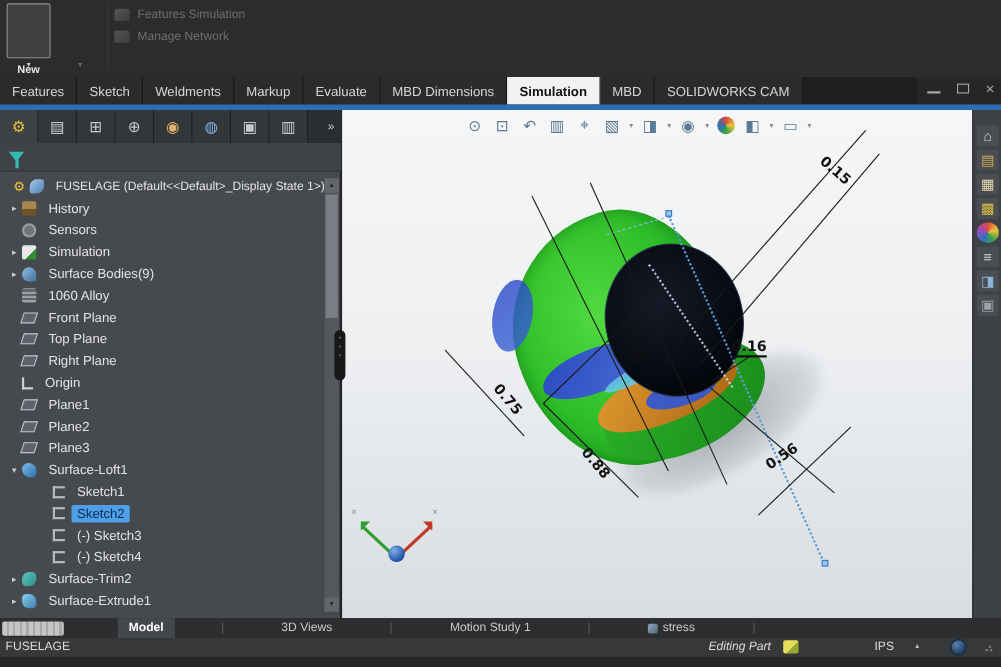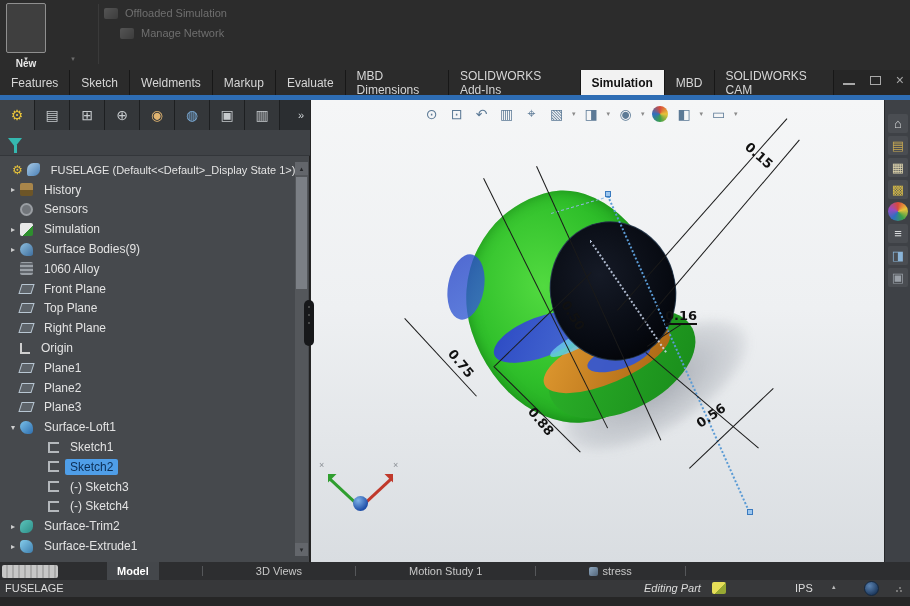--- a/index.html
+++ b/index.html
@@ -14,21 +14,21 @@
   .run-study { left:50px; top:3px; width:46px; height:50px; }
   .btn-caret { position:absolute; width:40px; height:12px; top:55px; text-align:center; font-size:7px; color:#cfcfcf; }
   .caret-ns { left:6px; } .caret-rs { left:53px; color:#6d6d6d; }
   .study-ico { width:17px; height:14px; margin-top:3px; border-radius:3px;
     background:radial-gradient(circle at 40% 40%, #ffe066 0%, #7ec850 45%, #2e7fc0 100%); }
   .run-ico { width:15px; height:12px; margin-top:4px; border-radius:2px; background:linear-gradient(135deg,#565656,#3c3c3c); }
   .big-lbl { font-size:10px; line-height:11px; margin-top:3px; color:#e8e8e8; font-weight:bold; }
   .run-study .big-lbl { color:#6d6d6d; font-weight:normal; }
   .v-sep { position:absolute; left:98px; top:4px; width:1px; height:60px; background:#3a3a3a; }
   .gray-item { position:absolute; display:flex; align-items:center; gap:7px; color:#6f6f6f; font-size:11px; }
-  .gi-1 { left:104px; top:7px; } .gi-2 { left:120px; top:27px; }
+  .gi-1 { left:104px; top:7px; } .gi-2 { left:104px; top:27px; }
   .gi-ico { width:14px; height:11px; border-radius:2px; background:linear-gradient(135deg,#555,#3c3c3c); }
 
   
   .cmdtabs { position:absolute; left:0; top:70px; width:834px; height:25px; background:#1f1f1f; display:flex; align-items:stretch; }
   .ctab { display:flex; align-items:center; padding:0 11px; color:#d6d6d6; font-size:12px; background:#2b2b2b; border-right:1px solid #171717; cursor:default; }
   .ctab.active { background:#f2f2f2; color:#111; font-weight:bold; }
   .win-controls { position:absolute; right:6px; top:73px; display:flex; gap:15px; align-items:center; }
   .wc-min { width:12px; height:2px; background:#a8a8a8; margin-top:8px; }
   .wc-restore { width:11px; height:9px; border:1px solid #a8a8a8; }
   .wc-close { color:#a8a8a8; font-size:14px; line-height:14px; }
@@ -166,36 +166,35 @@
   <div class="ribbon">
     <div class="big-btn new-study">
       <span class="study-ico"></span>
       <span class="big-lbl">New Study</span>
     </div>
     <div class="btn-caret caret-ns">▾</div>
     <div class="btn-caret caret-rs">▾</div>
     <div class="v-sep"></div>
     <div class="gray-item gi-1">
       <span class="gi-ico"></span>
-      <span>Offloaded Simulation</span>
+      <span>Features Simulation</span>
     </div>
     <div class="gray-item gi-2">
       <span class="gi-ico"></span>
       <span>Manage Network</span>
     </div>
   </div>
 
   <div class="cmdtabs">
     <div class="ctab">Features</div>
     <div class="ctab">Sketch</div>
     <div class="ctab">Weldments</div>
     <div class="ctab">Markup</div>
     <div class="ctab">Evaluate</div>
     <div class="ctab">MBD Dimensions</div>
-    <div class="ctab">SOLIDWORKS Add-Ins</div>
     <div class="ctab active">Simulation</div>
     <div class="ctab">MBD</div>
     <div class="ctab">SOLIDWORKS CAM</div>
   </div>
   <div class="win-controls">
     <span class="wc-min"></span>
     <span class="wc-restore"></span>
     <span class="wc-close">×</span>
   </div>
   <div class="accent-line"></div>

